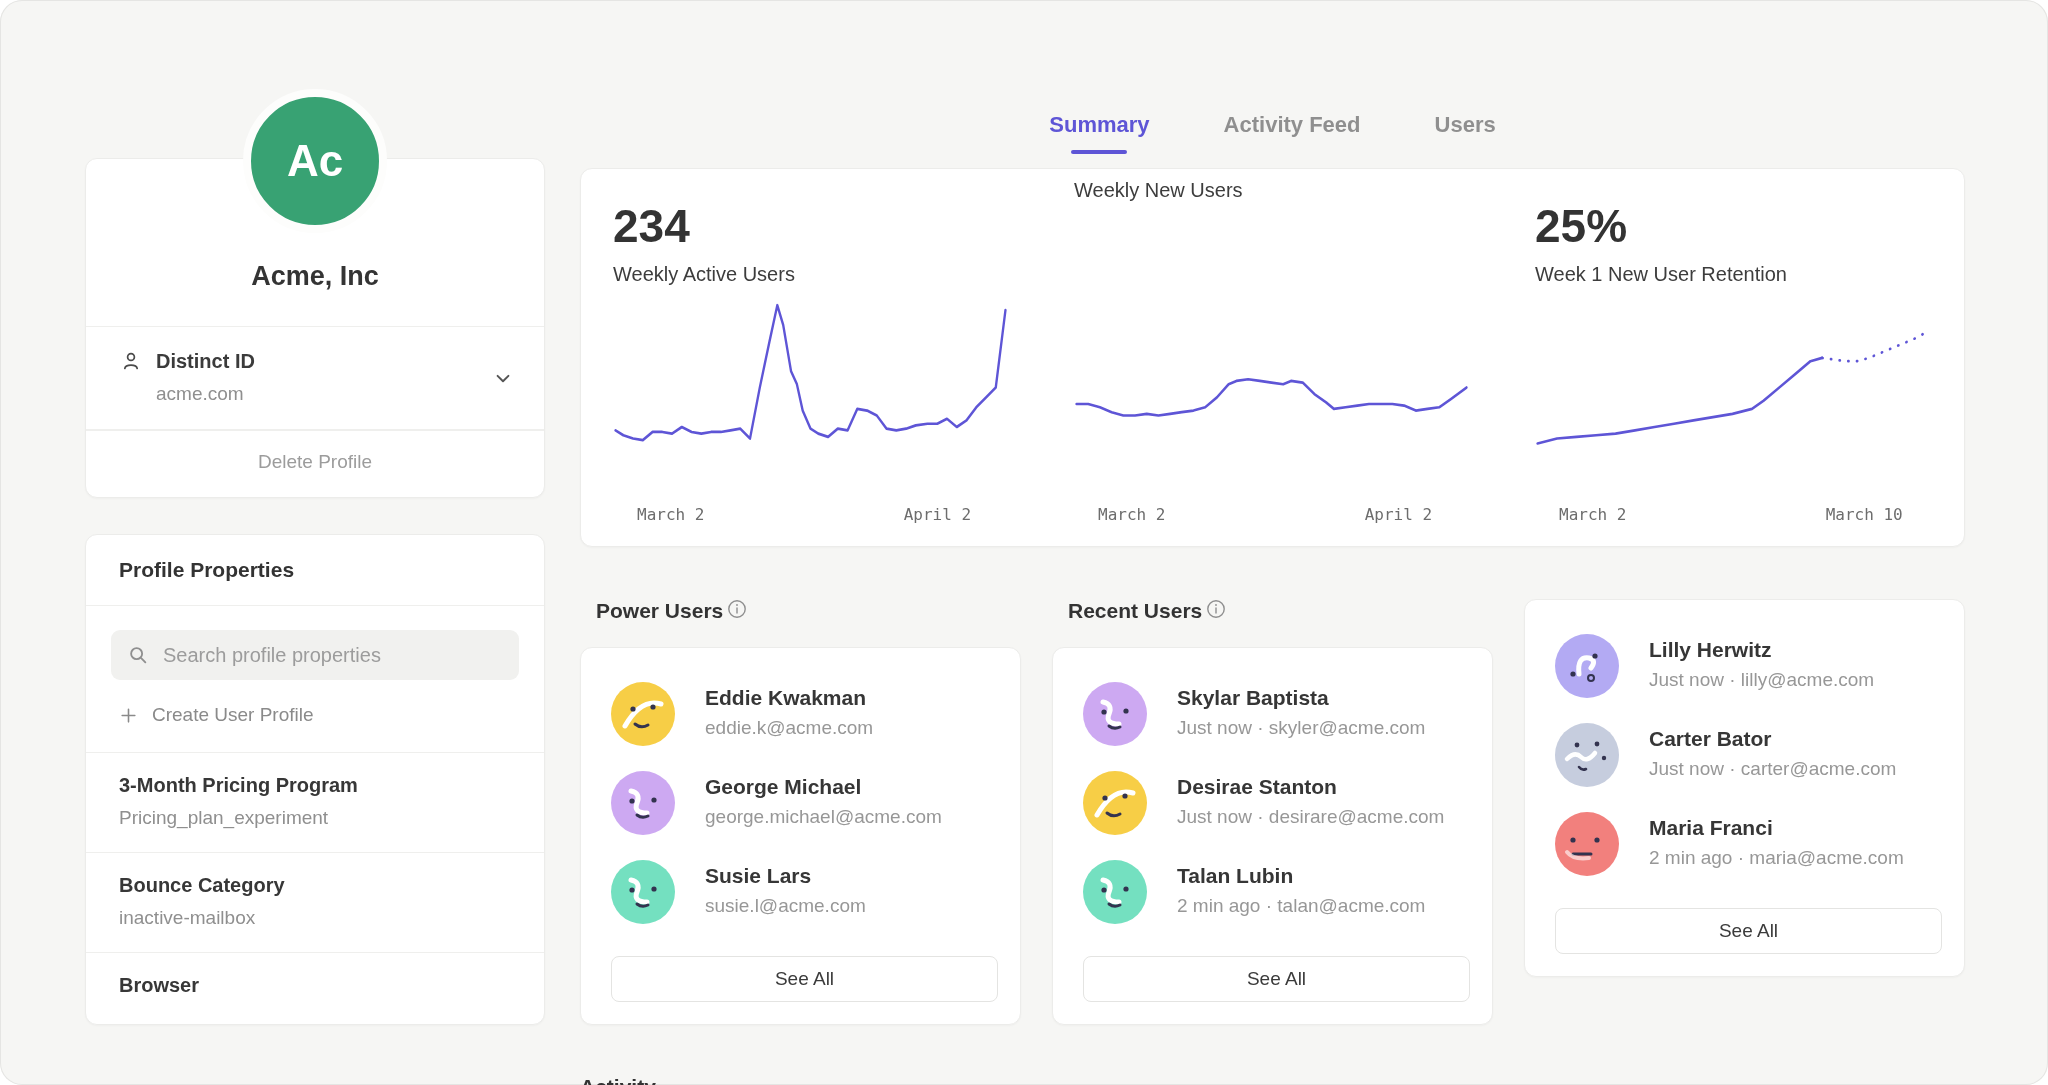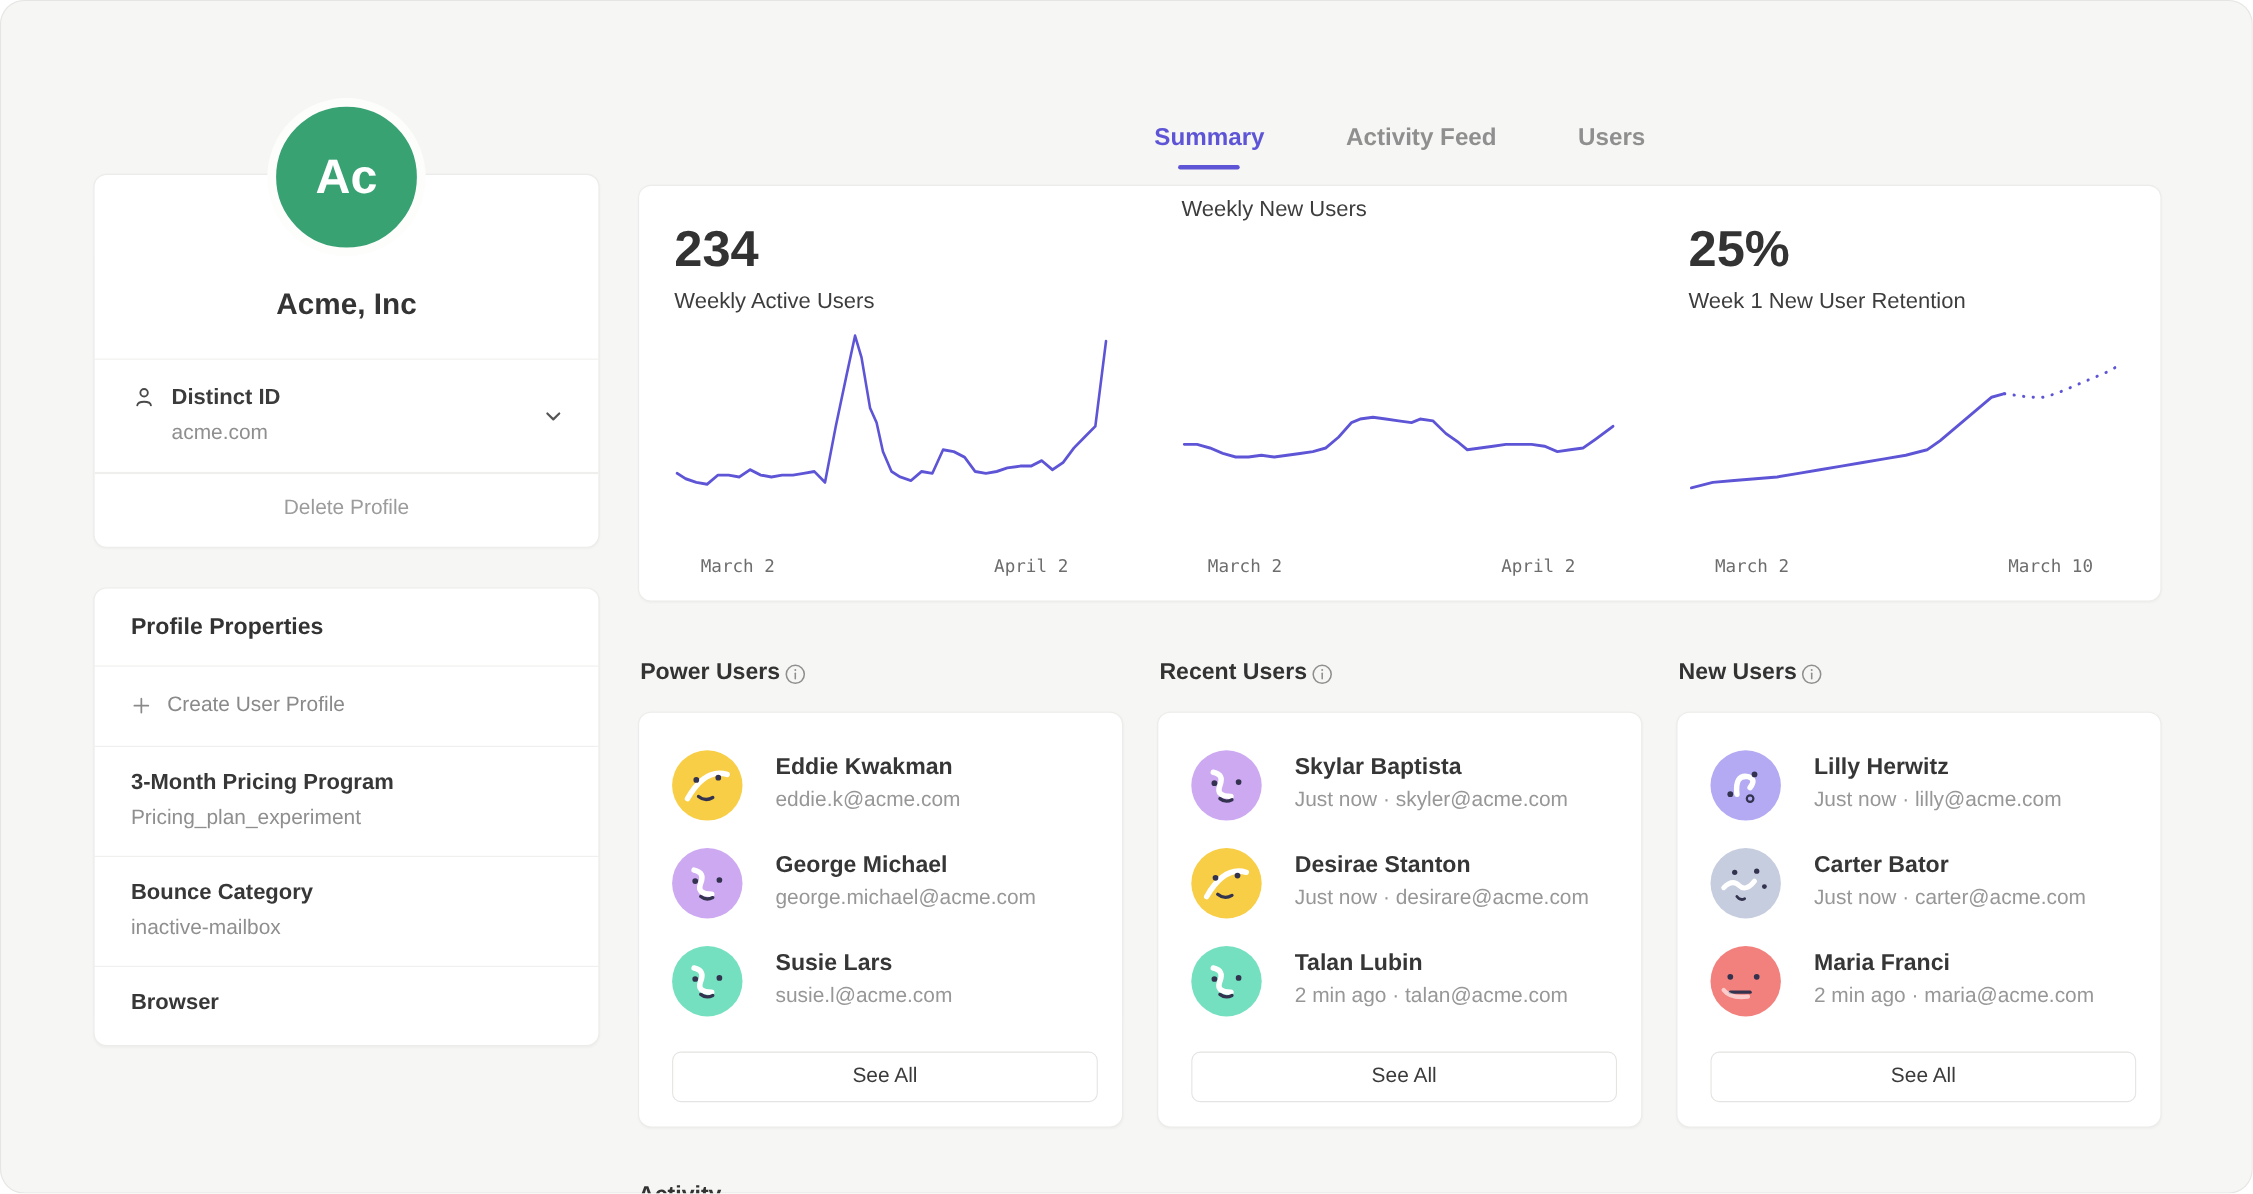--- a/index.html
+++ b/index.html
@@ -40,21 +40,21 @@
   .stats-card{display:flex;margin-top:14px;height:377px;}
   .stat{position:relative;flex:1;}
   .stat-number{padding:30px 0 0 32px;font-size:46px;font-weight:700;color:#333;}
   .stat-label{padding:10px 0 0 32px;font-size:20px;color:#3d3d3d;}
   .spark{position:absolute;left:30px;right:32px;top:128px;height:180px;}
   .spark svg{width:100%;height:100%;display:block;}
   .axis-left{position:absolute;left:56px;bottom:22px;font-family:"DejaVu Sans Mono",monospace;font-size:16px;color:#6d6d6d;}
   .axis-right{position:absolute;left:70%;bottom:22px;font-family:"DejaVu Sans Mono",monospace;font-size:16px;color:#6d6d6d;}
   .cards-row{display:flex;gap:31px;margin-top:52px;}
   .col{flex:1;min-width:0;}
-  .col-header{display:flex;align-items:flex-end;gap:4px;font-size:21px;font-weight:700;color:#333;margin:0 0 24px 2px;}
+  .col-header{display:flex;align-items:flex-start;gap:4px;font-size:21px;font-weight:700;color:#333;margin:0 0 24px 16px;}
   .user-card{padding:34px 22px 22px 30px;}
   .user-row{display:flex;align-items:flex-start;gap:30px;margin-bottom:25px;cursor:pointer;}
   .avatar{position:relative;flex:0 0 64px;width:64px;height:64px;border-radius:50%;}
   .user-name{font-size:21px;font-weight:700;color:#363636;padding-top:4px;}
   .user-detail{margin-top:7px;font-size:19px;color:#979797;}
   .see-all{margin-top:32px;height:44px;border:1px solid #e4e4e2;border-radius:8px;display:flex;align-items:center;
         justify-content:center;font-size:19px;color:#3b3b3b;cursor:pointer;background:#fff;}
   .activity-title{margin-top:50px;font-size:21px;font-weight:700;color:#333;}
   .icon{display:inline-flex;align-items:center;justify-content:center;}
 </style>
@@ -93,20 +93,29 @@
 
       <div class="divider"></div>
 
       <div class="delete-row">Delete Profile</div>
     </div>
 
     <div class="card props-card">
       <div class="props-title">Profile Properties</div>
       <div class="divider"></div>
 
+      <div class="search-wrap">
+        <span class="icon">
+          <svg width="22" height="22" viewBox="0 0 24 24" fill="none" stroke="#8f8f8f" stroke-width="2" stroke-linecap="round">
+            <circle cx="10.5" cy="10.5" r="6"></circle>
+              <path d="M15.5 15.5 20 20"></path>
+          </svg>
+        </span>
+        <input type="text" placeholder="Search profile properties" style="">
+      </div>
 
       <div class="create-row">
         <span class="icon">
           <svg width="19" height="19" viewBox="0 0 24 24" fill="none" stroke="#8a8a8a" stroke-width="2" stroke-linecap="round">
             <path d="M12 4v16M4 12h16"></path>
           </svg>
         </span>
         <span>Create User Profile</span>
       </div>
       <div class="divider"></div>
@@ -286,30 +295,20 @@
             <div>
               <div class="user-name">Talan Lubin</div>
               <div class="user-detail">2 min ago · talan@acme.com</div>
             </div>
           </div>
           <div class="see-all">See All</div>
         </div>
       </div>
 
       <div class="col">
-        <div class="col-header">
-          <span>New Users</span>
-          <span class="icon">
-            <svg width="20" height="20" viewBox="0 0 20 20" fill="none" stroke="#8f8f8f" stroke-width="1.4">
-              <circle cx="10" cy="10" r="8.2"></circle>
-                <path d="M10 9v5" stroke-linecap="round"></path>
-                <circle cx="10" cy="6" r="0.9" fill="#8f8f8f" stroke="none"></circle>
-            </svg>
-          </span>
-        </div>
         <div class="card user-card">
           <div class="user-row">
             <span class="avatar" style="background: rgb(179, 170, 243);">
               <svg width="64" height="64" viewBox="0 0 64 64">
                   <path d="M24 40 q-2 -18 10 -16 q8 2 2 10" stroke="#ffffff" stroke-width="5" fill="none" stroke-linecap="round"></path>
                   <circle cx="18" cy="40" r="2.6" fill="#33334f"></circle>
                   <circle cx="40" cy="22" r="2.6" fill="#33334f"></circle>
                   <circle cx="36" cy="44" r="3" fill="none" stroke="#33334f" stroke-width="2"></circle>
                 </svg>
             </span>

